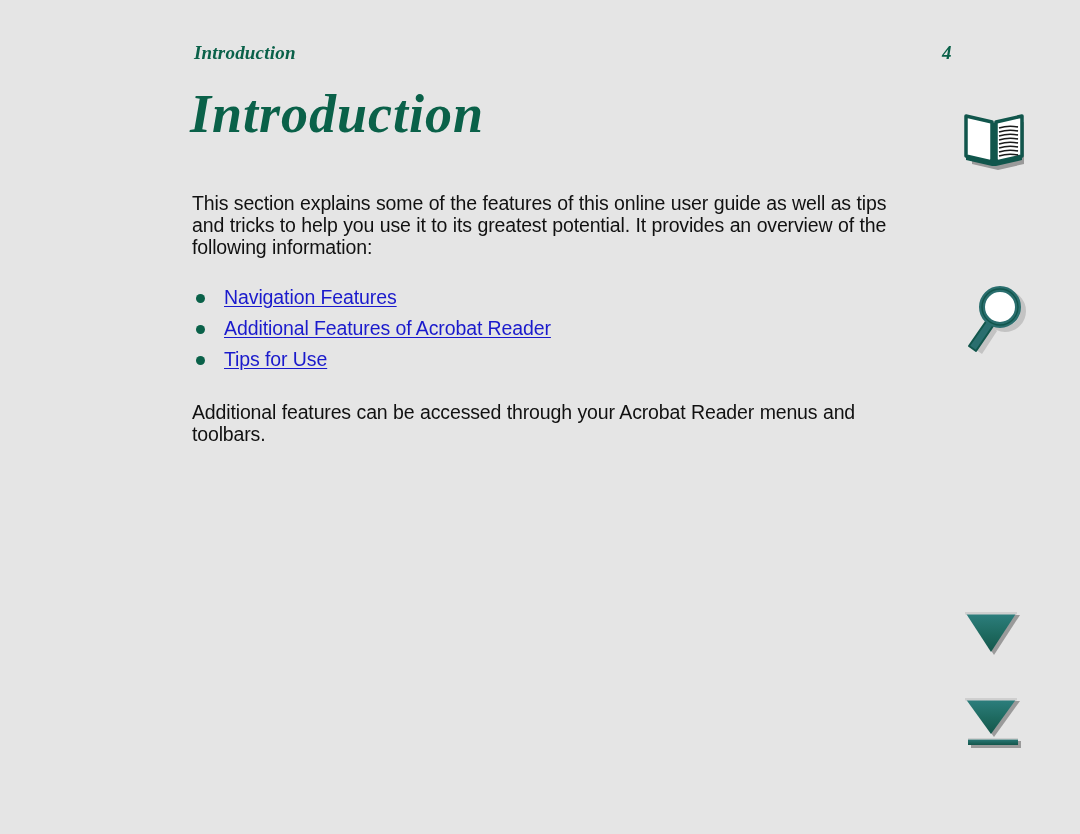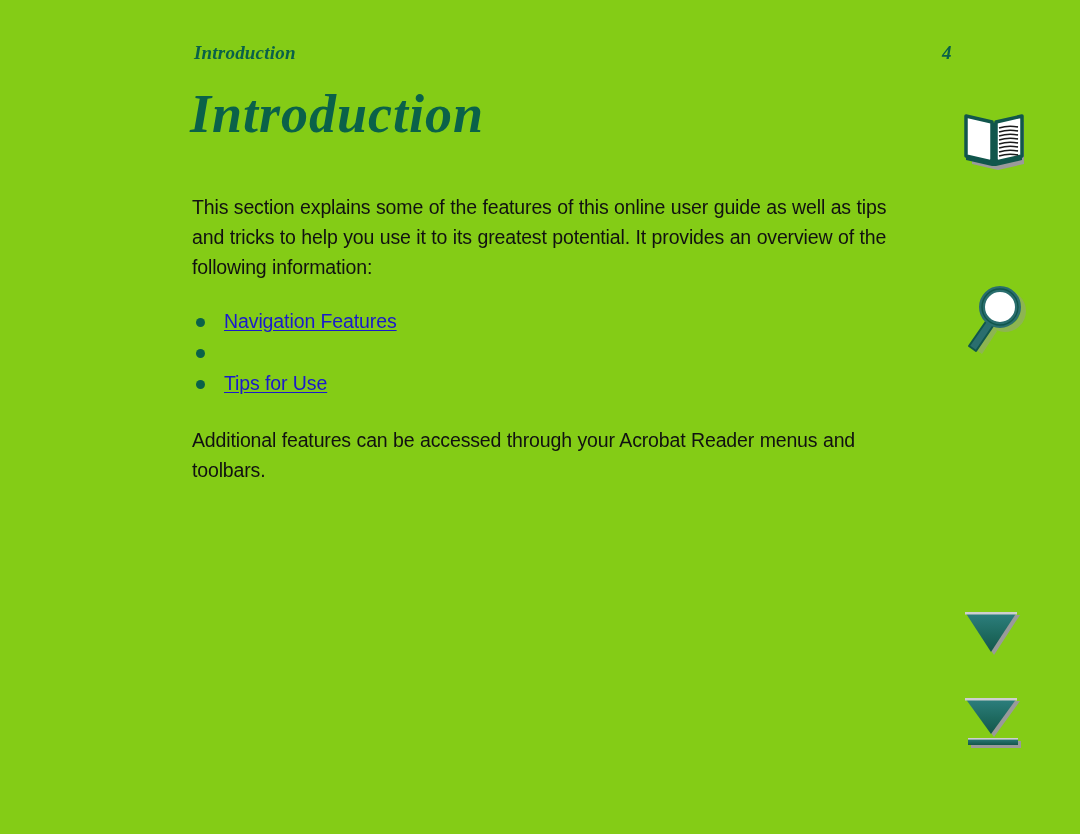--- a/index.html
+++ b/index.html
@@ -13,21 +13,21 @@
   body {
     font-family: "Liberation Sans", sans-serif;
     position: relative;
     overflow: hidden;
   }
 
   .page {
     position: relative;
     width: 1080px;
     height: 834px;
-    background: #84cc16;
+    background: #e5e5e5;
   }
 
   
   .running-header {
     position: absolute;
     left: 194px;
     top: 42px;
     width: 800px;
     height: 26px;
   }
@@ -74,21 +74,21 @@
   .content {
     position: absolute;
     left: 192px;
     top: 192px;
     width: 726px;
   }
 
   .body-paragraph {
     font-family: "Liberation Sans", sans-serif;
     font-size: 19.5px;
-    line-height: 30px;
+    line-height: 22px;
     color: #111111;
     letter-spacing: -0.15px;
     word-spacing: 0.3px;
   }
 
   .intro-paragraph { margin-bottom: 0; }
 
   
   .link-list {
     list-style: none;
@@ -164,20 +164,21 @@
 
     <p class="body-paragraph intro-paragraph">This section explains some of the features of this online user guide as well as tips and tricks to help you use it to its greatest potential. It provides an overview of the following information:</p>
 
     <ul class="link-list">
       <li class="link-list-item">
         <span class="bullet-dot"></span>
         <a class="doc-link" href="#">Navigation Features</a>
       </li>
       <li class="link-list-item">
         <span class="bullet-dot"></span>
+        <a class="doc-link" href="#">Additional Features of Acrobat Reader</a>
       </li>
       <li class="link-list-item">
         <span class="bullet-dot"></span>
         <a class="doc-link" href="#">Tips for Use</a>
       </li>
     </ul>
 
     <p class="body-paragraph closing-paragraph">Additional features can be accessed through your Acrobat Reader menus and toolbars.</p>
   </div>
 

